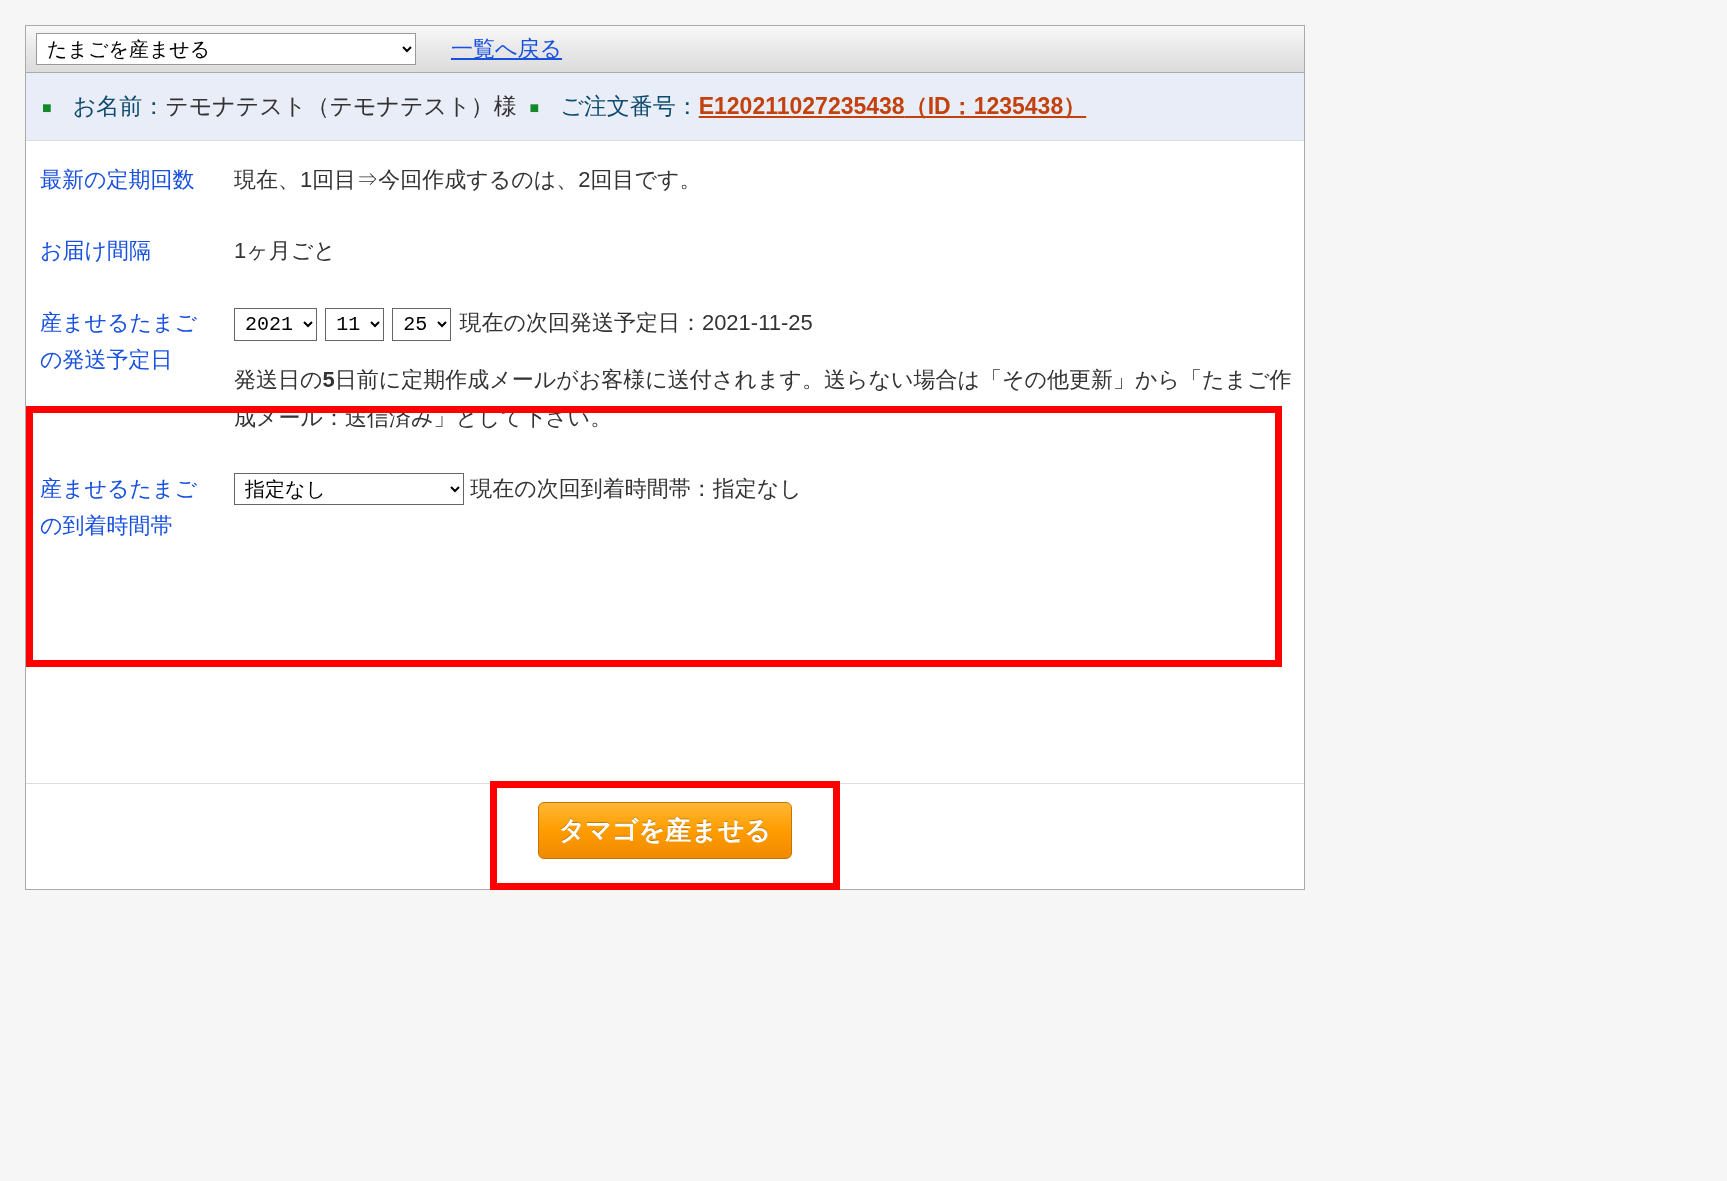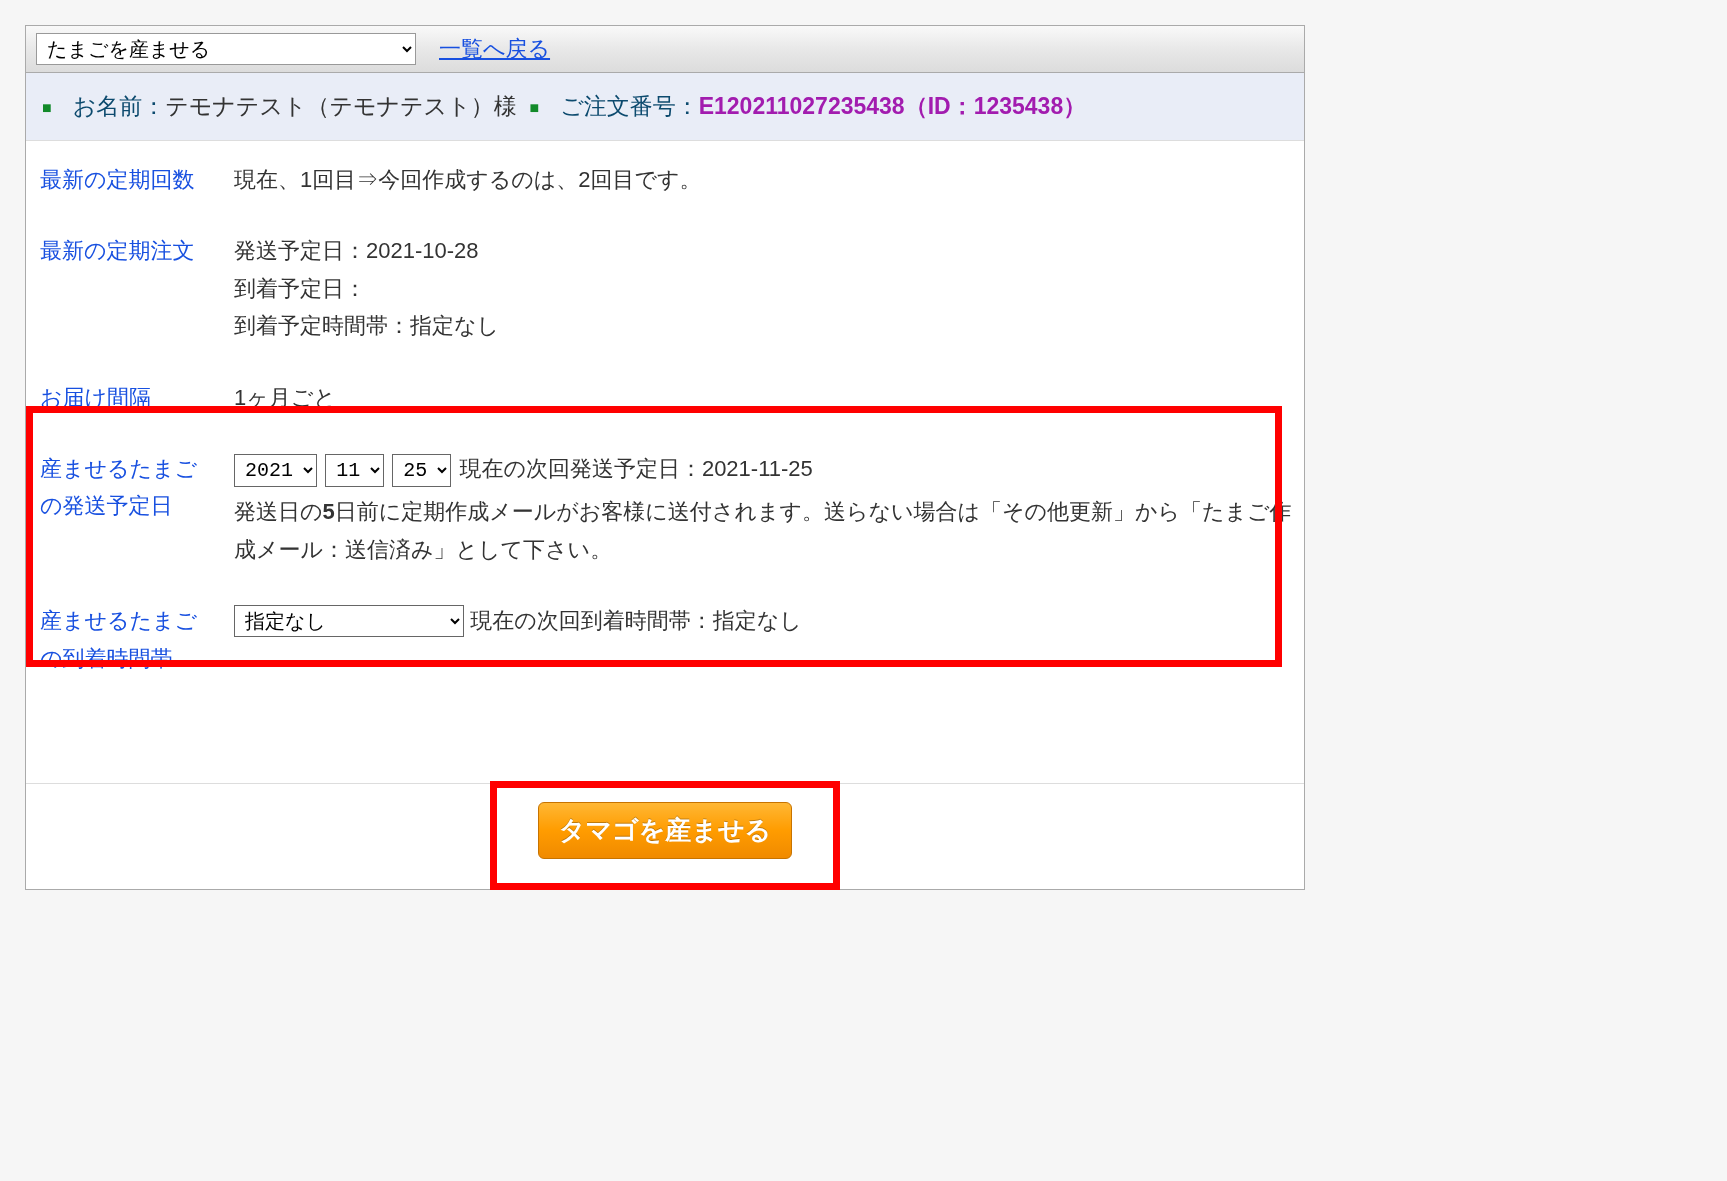--- a/index.html
+++ b/index.html
@@ -16,21 +16,21 @@
     background: #fff;
     width: 1280px;
     position: relative;
   }
   .panel-header {
     background: linear-gradient(to bottom, #f9f9f9 0%, #e8e8e8 50%, #dcdcdc 100%);
     border-bottom: 1px solid #aaa;
     padding: 7px 10px;
     display: flex;
     align-items: center;
-    gap: 3px;
+    gap: 15px;
   }
   .action-select {
     font-size: 20px;
     padding: 3px 6px;
     border: 1px solid #999;
     background: #fff;
     min-width: 380px;
     font-family: inherit;
   }
   .back-link {
@@ -58,22 +58,23 @@
     color: #333;
   }
   .customer-bar .marker {
     color: #128a2a;
     font-size: 16px;
     vertical-align: middle;
     margin-right: 3px;
   }
   .customer-bar .label-text { color: #0c4a6e; margin-left: 18px; }
   .customer-bar .bold-green {
-    color: #a21caf;
+    color: #c2410c;
     font-weight: bold;
+    text-decoration: underline;
   }
   .info-table {
     width: 100%;
     border-collapse: collapse;
   }
   .info-table td {
     padding: 20px 12px 14px 12px;
     vertical-align: top;
     line-height: 1.7;
     font-size: 22px;
@@ -97,21 +98,21 @@
   }
   .timezone-select {
     font-size: 20px;
     padding: 3px 6px;
     border: 1px solid #666;
     background: #fff;
     min-width: 230px;
     font-family: inherit;
   }
   .desc-text {
-    margin-top: 6px;
+    margin-top: 20px;
   }
   .bold { font-weight: bold; }
   .highlight-box1 {
     position: absolute;
     border: 7px solid #ff0000;
     pointer-events: none;
     z-index: 10;
   }
   .footer-bar {
     border-top: 1px solid #ddd;
@@ -165,28 +166,20 @@
         &nbsp;<span class="marker">■</span><span class="label-text">ご注文番号：</span><span class="bold-green">E120211027235438</span><span class="bold-green">（ID：1235438）</span>
       </div>
 
       <table class="info-table">
         <tbody>
             <tr>
           <td class="lcol">最新の定期回数</td>
           <td class="rcol">現在、1回目⇒今回作成するのは、2回目です。</td>
         </tr>
         <tr>
-          <td class="lcol">最新の定期注文</td>
-          <td class="rcol">
-            <span>発送予定日：</span><span>2021-10-28</span><br>
-            <span>到着予定日：</span><br>
-            <span>到着予定時間帯：</span><span>指定なし</span>
-          </td>
-        </tr>
-        <tr>
           <td class="lcol">お届け間隔</td>
           <td class="rcol">1ヶ月ごと</td>
         </tr>
         <tr id="row-ship">
           <td class="lcol">産ませるたまごの発送予定日</td>
           <td class="rcol">
             <select class="date-select"><option>2021</option></select>
             <select class="date-select"><option>11</option></select>
             <select class="date-select"><option>25</option></select>
             <span>現在の次回発送予定日：</span><span>2021-11-25</span>

